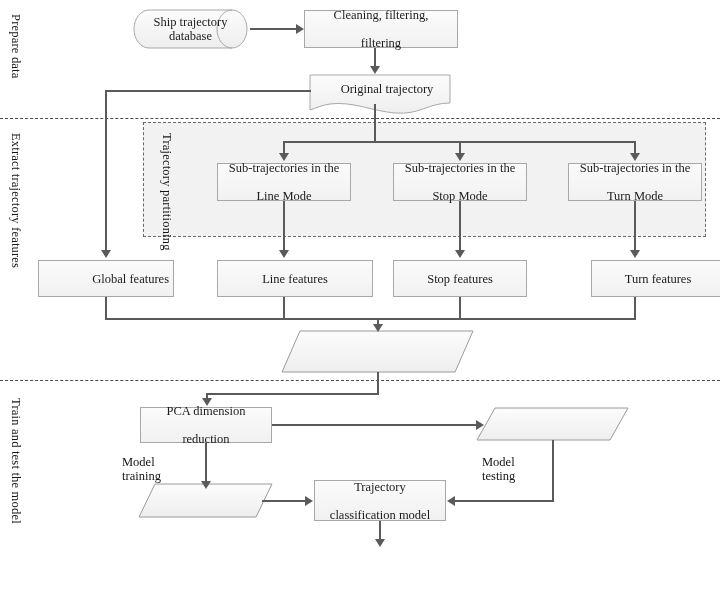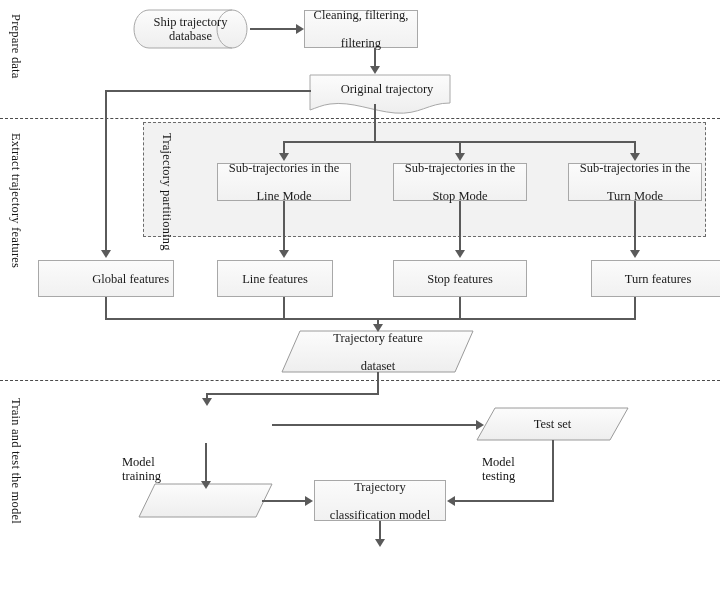--- a/index.html
+++ b/index.html
@@ -102,33 +102,24 @@
   </svg>
 
   <div class="node" style="left:149px;top:10px;width:83px;height:38px;">
     <span>Ship trajectory database</span>
   </div>
 
   <div class="node" style="left:310px;top:75px;width:140px;height:28px;padding-left:14px;">
     <span>Original trajectory</span>
   </div>
 
-  <div class="node" style="left:288px;top:331px;width:180px;height:41px;">
-    <span>
-      <span>Trajectory feature</span><br>
-      <span>dataset</span>
-    </span>
-  </div>
-
-  <div class="node" style="left:480px;top:408px;width:145px;height:32px;">
-    <span>Test set</span>
-  </div>
-
-
-  <div class="node rect" style="left:304px;top:10px;width:114px;height:38px;">
+
+
+
+  <div class="node rect" style="left:304px;top:10px;width:154px;height:38px;">
     <span>
       <span>Cleaning, filtering,</span><br>
       <span>filtering</span>
     </span>
   </div>
 
   <div class="node rect" style="left:217px;top:163px;width:134px;height:38px;">
     <span>
       <span>Sub-trajectories in the</span><br>
       <span>Line Mode</span>
@@ -146,32 +137,38 @@
     <span>
       <span>Sub-trajectories in the</span><br>
       <span>Turn Mode</span>
     </span>
   </div>
 
   <div class="node rect" style="left:38px;top:260px;width:136px;height:37px;justify-content:flex-end;">
     <span>Global features</span>
   </div>
 
-  <div class="node rect" style="left:217px;top:260px;width:116px;height:37px;">
+  <div class="node rect" style="left:217px;top:260px;width:156px;height:37px;">
     <span>Line features</span>
   </div>
 
   <div class="node rect" style="left:393px;top:260px;width:134px;height:37px;">
     <span>Stop features</span>
   </div>
 
   <div class="node rect" style="left:591px;top:260px;width:134px;height:37px;">
     <span>Turn features</span>
   </div>
 
+  <div class="node rect" style="left:140px;top:407px;width:132px;height:36px;">
+    <span>
+      <span>PCA dimension</span><br>
+      <span>reduction</span>
+    </span>
+  </div>
 
   <div class="node rect" style="left:314px;top:480px;width:132px;height:41px;">
     <span>
       <span>Trajectory</span><br>
       <span>classification model</span>
     </span>
   </div>
 
 
   <div class="clabel" style="left:122px;top:455px;">

